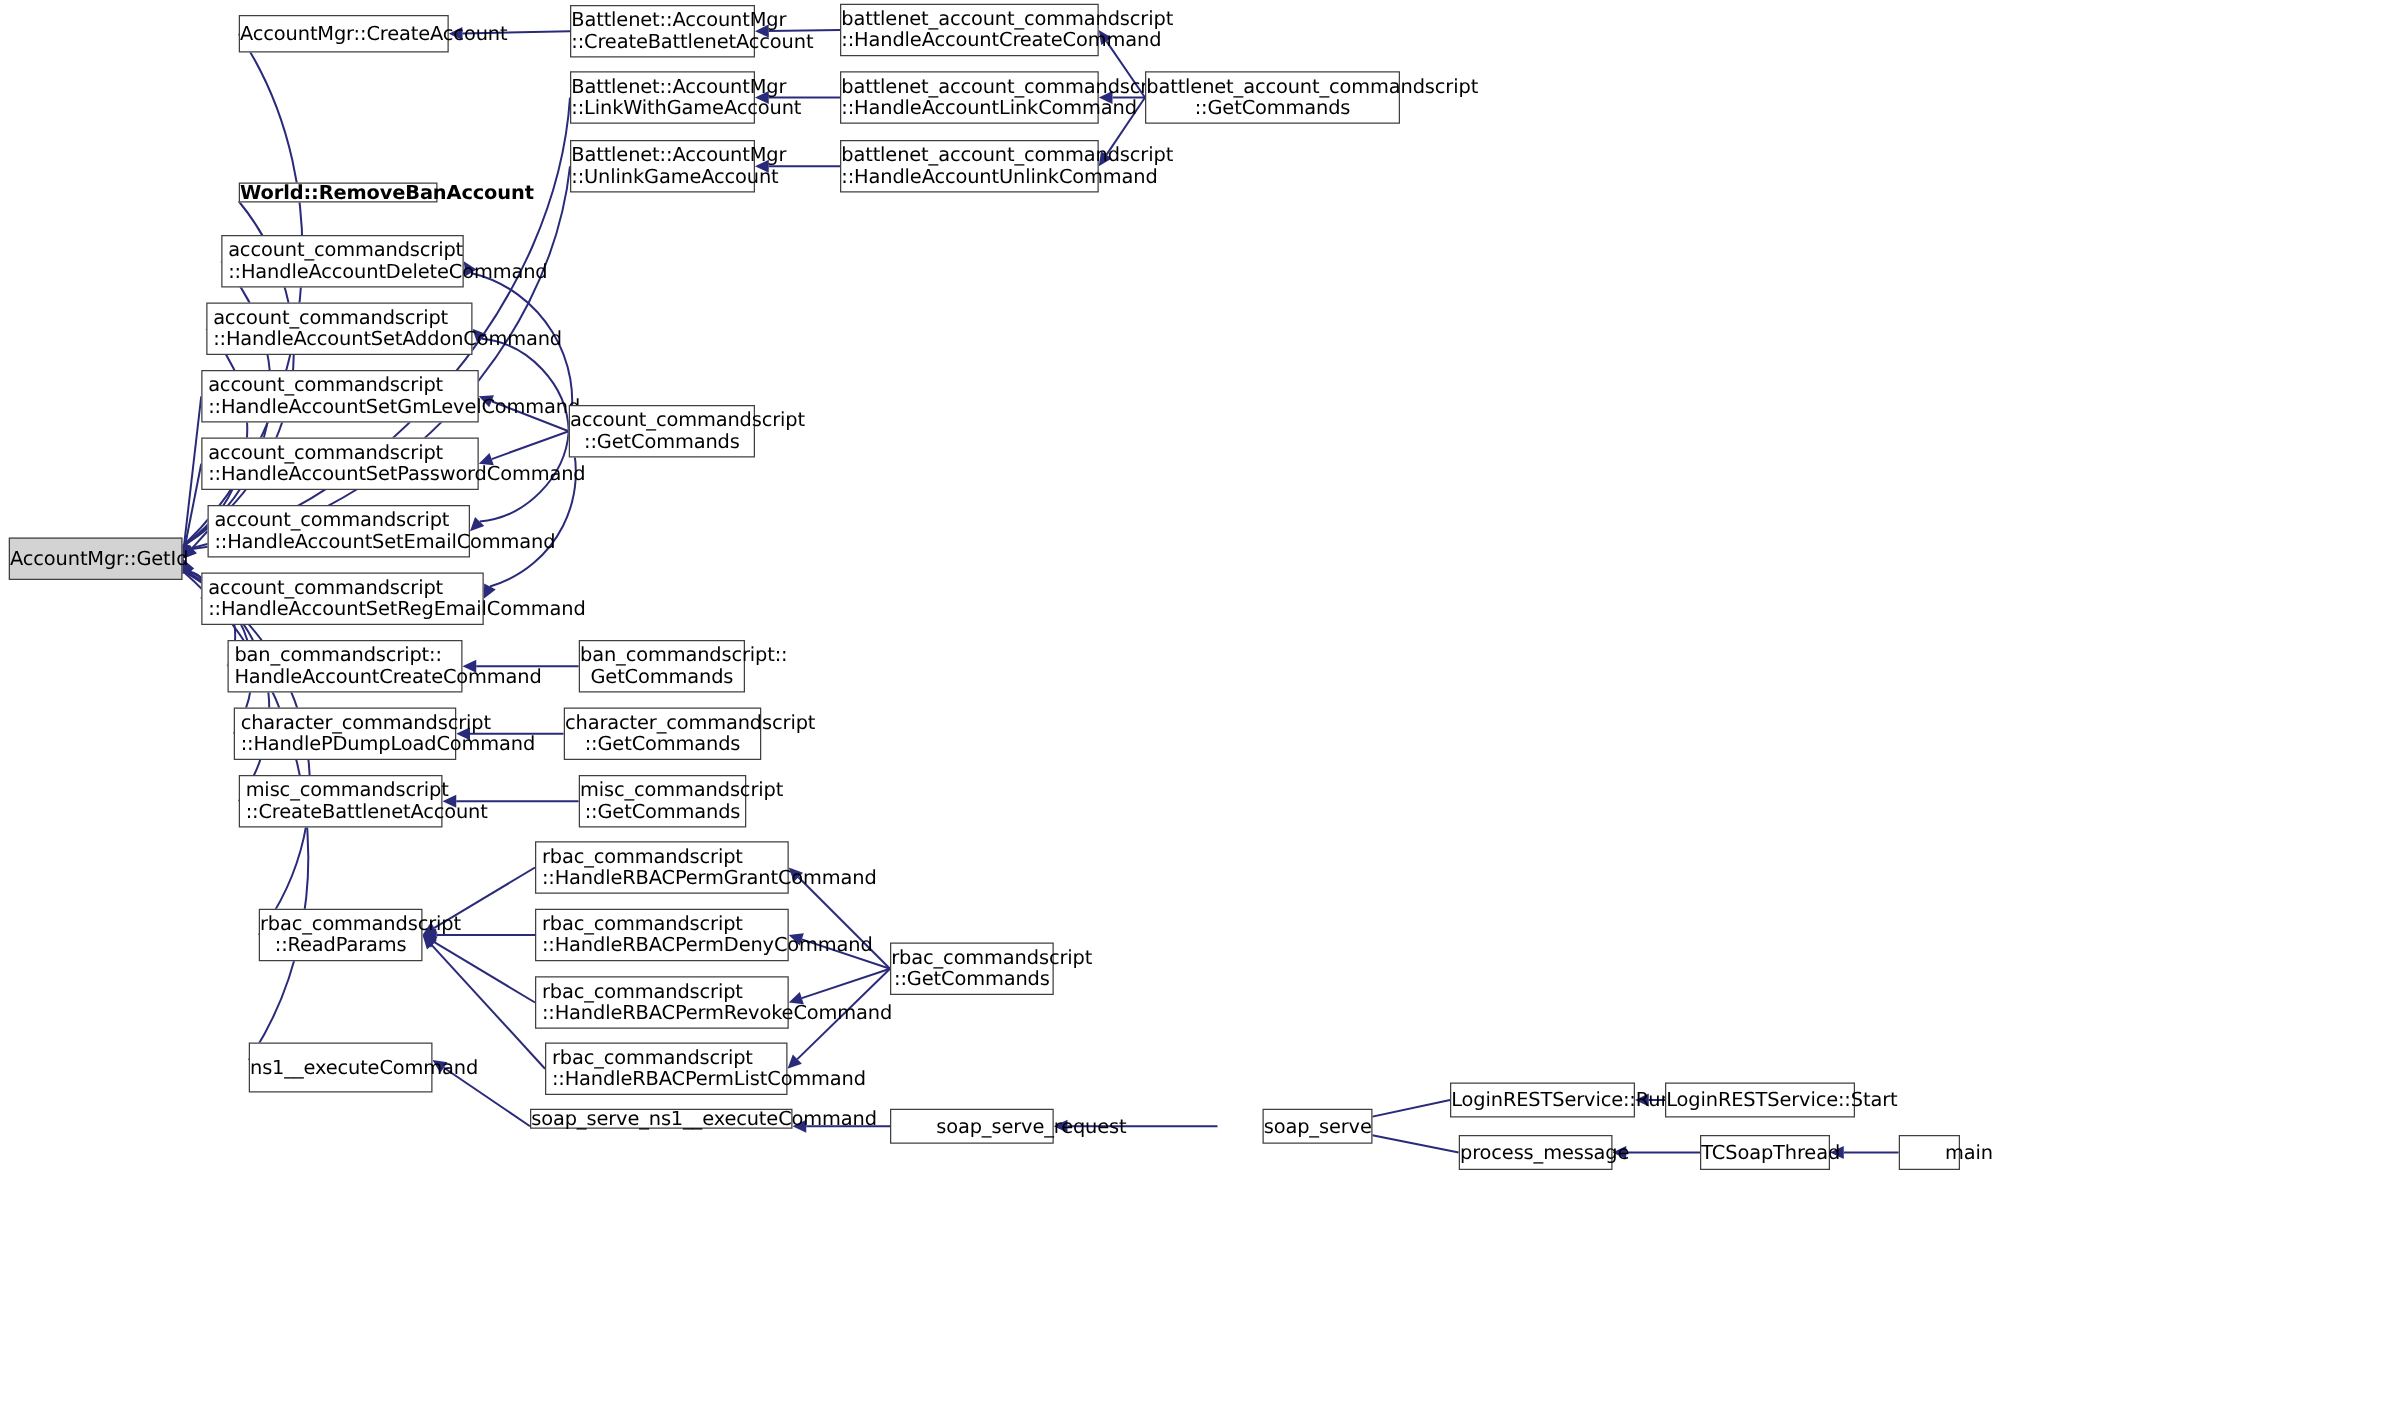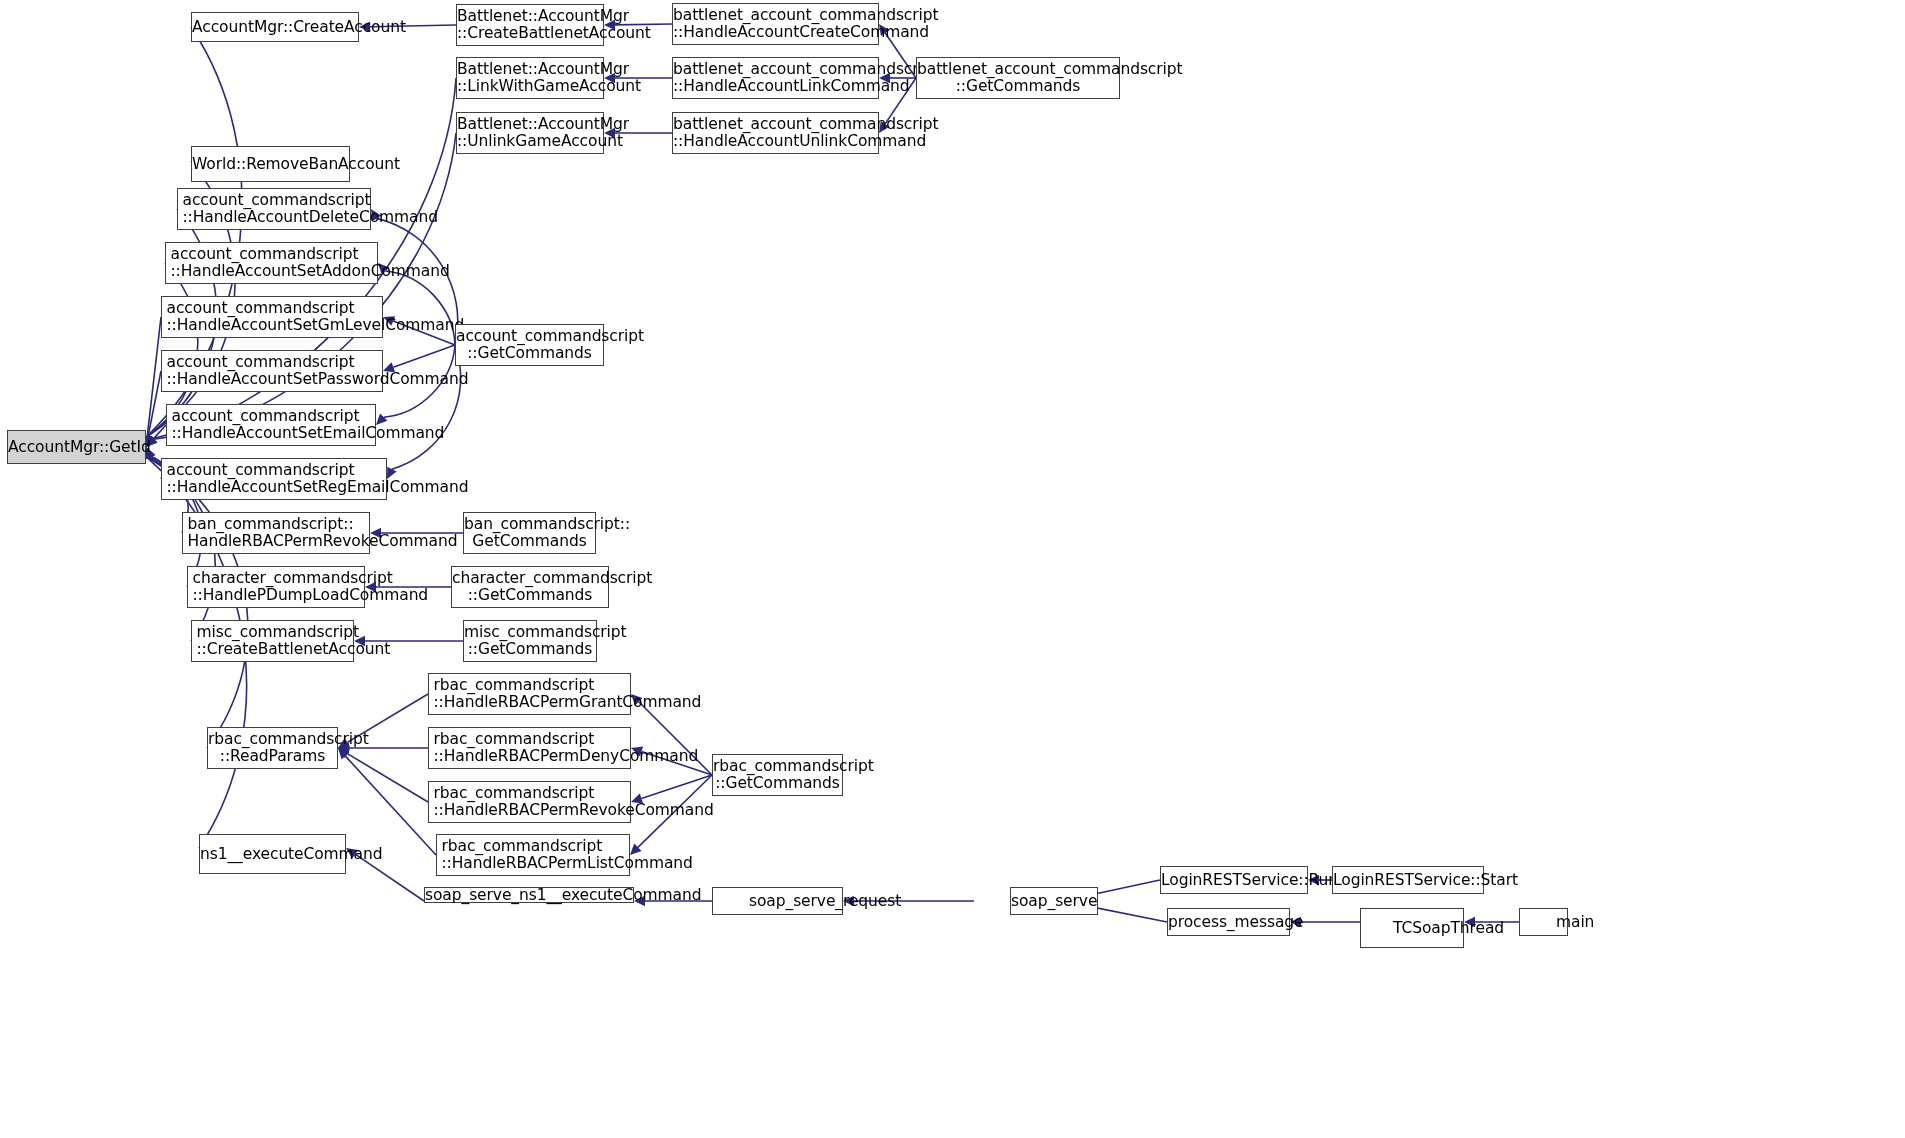--- a/index.html
+++ b/index.html
@@ -180,21 +180,21 @@
         <span class="ln">::HandleAccountLinkCommand</span>
       </div>
       <div class="node" style="left: 672px; top: 112px; width: 207px; height: 42px;">
         <span class="ln">battlenet_account_commandscript</span>
         <span class="ln">::HandleAccountUnlinkCommand</span>
       </div>
       <div class="node" style="left: 916px; top: 57px; width: 204px; height: 42px;">
         <span class="ln">battlenet_account_commandscript</span>
         <span class="ln">::GetCommands</span>
       </div>
-      <div class="node" style="left: 191px; top: 146px; width: 159px; height: 36px;">
+      <div class="node" style="left: 191px; top: 146px; width: 159px; height: 16px; font-weight: bold;">
         <span class="ln">World::RemoveBanAccount</span>
       </div>
       <div class="node lalign" style="left: 177px; top: 188px; width: 194px; height: 42px;">
         <span class="ln">account_commandscript</span>
         <span class="ln">::HandleAccountDeleteCommand</span>
       </div>
       <div class="node lalign" style="left: 165px; top: 242px; width: 213px; height: 42px;">
         <span class="ln">account_commandscript</span>
         <span class="ln">::HandleAccountSetAddonCommand</span>
       </div>
@@ -213,21 +213,21 @@
       <div class="node lalign" style="left: 161px; top: 458px; width: 226px; height: 42px;">
         <span class="ln">account_commandscript</span>
         <span class="ln">::HandleAccountSetRegEmailCommand</span>
       </div>
       <div class="node" style="left: 455px; top: 324px; width: 149px; height: 42px;">
         <span class="ln">account_commandscript</span>
         <span class="ln">::GetCommands</span>
       </div>
       <div class="node lalign" style="left: 182px; top: 512px; width: 188px; height: 42px;">
         <span class="ln">ban_commandscript::</span>
-        <span class="ln">HandleRBACPermRevokeCommand</span>
+        <span class="ln">HandleAccountCreateCommand</span>
       </div>
       <div class="node" style="left: 463px; top: 512px; width: 133px; height: 42px;">
         <span class="ln">ban_commandscript::</span>
         <span class="ln">GetCommands</span>
       </div>
       <div class="node lalign" style="left: 187px; top: 566px; width: 178px; height: 42px;">
         <span class="ln">character_commandscript</span>
         <span class="ln">::HandlePDumpLoadCommand</span>
       </div>
       <div class="node" style="left: 451px; top: 566px; width: 158px; height: 42px;">
@@ -280,20 +280,20 @@
       </div>
       <div class="node" style="left: 1160px; top: 866px; width: 148px; height: 28px;">
         <span class="ln">LoginRESTService::Run</span>
       </div>
       <div class="node" style="left: 1332px; top: 866px; width: 152px; height: 28px;">
         <span class="ln">LoginRESTService::Start</span>
       </div>
       <div class="node" style="left: 1167px; top: 908px; width: 123px; height: 28px;">
         <span class="ln">process_message</span>
       </div>
-      <div class="node" style="left: 1360px; top: 908px; width: 104px; height: 40px; padding-left: 32px;">
+      <div class="node" style="left: 1360px; top: 908px; width: 104px; height: 28px;">
         <span class="ln">TCSoapThread</span>
       </div>
       <div class="node" style="left: 1519px; top: 908px; width: 49px; height: 28px; padding-left: 36px;">
         <span class="ln">main</span>
       </div>
     </div>
 </div>
 
 </body></html>

